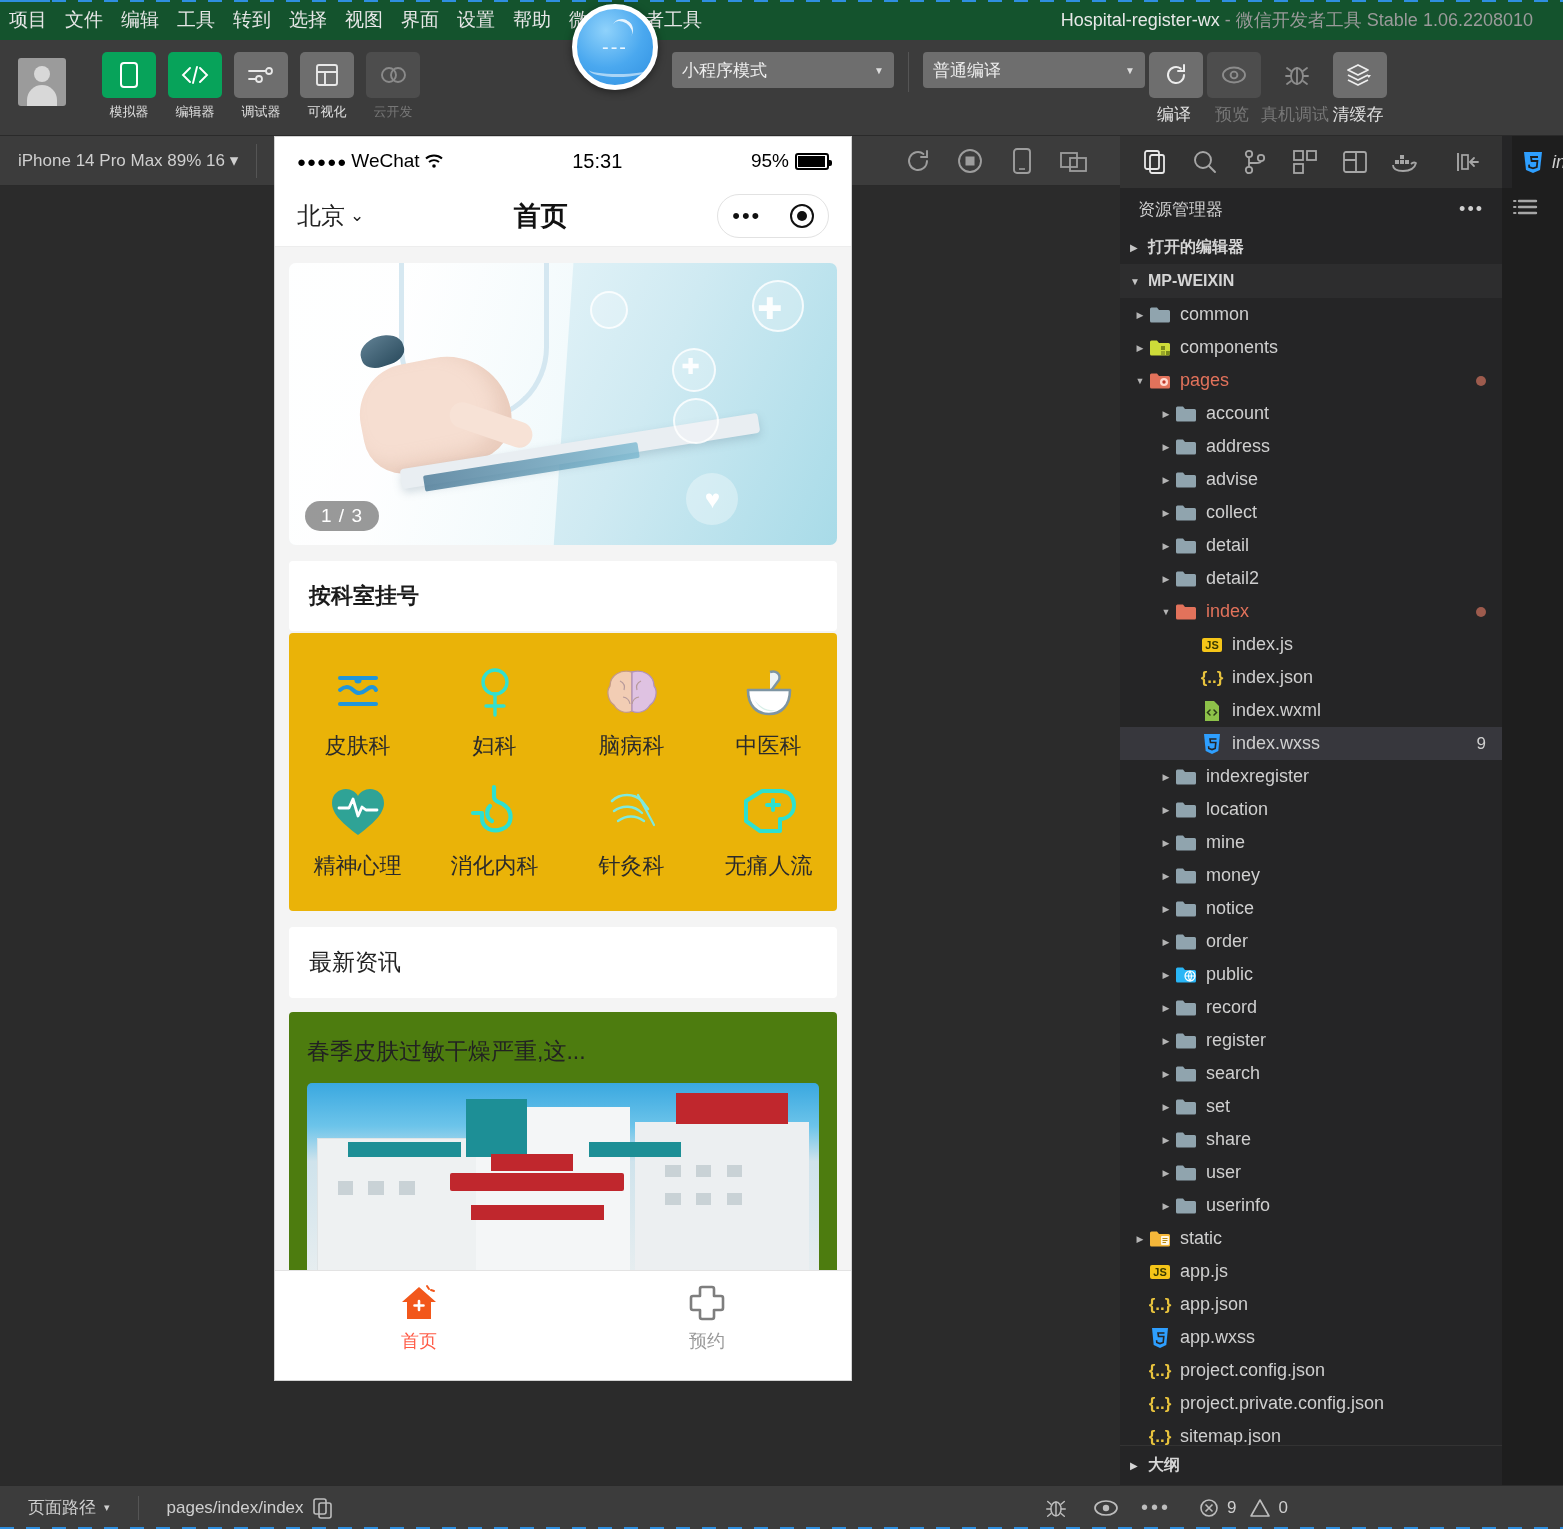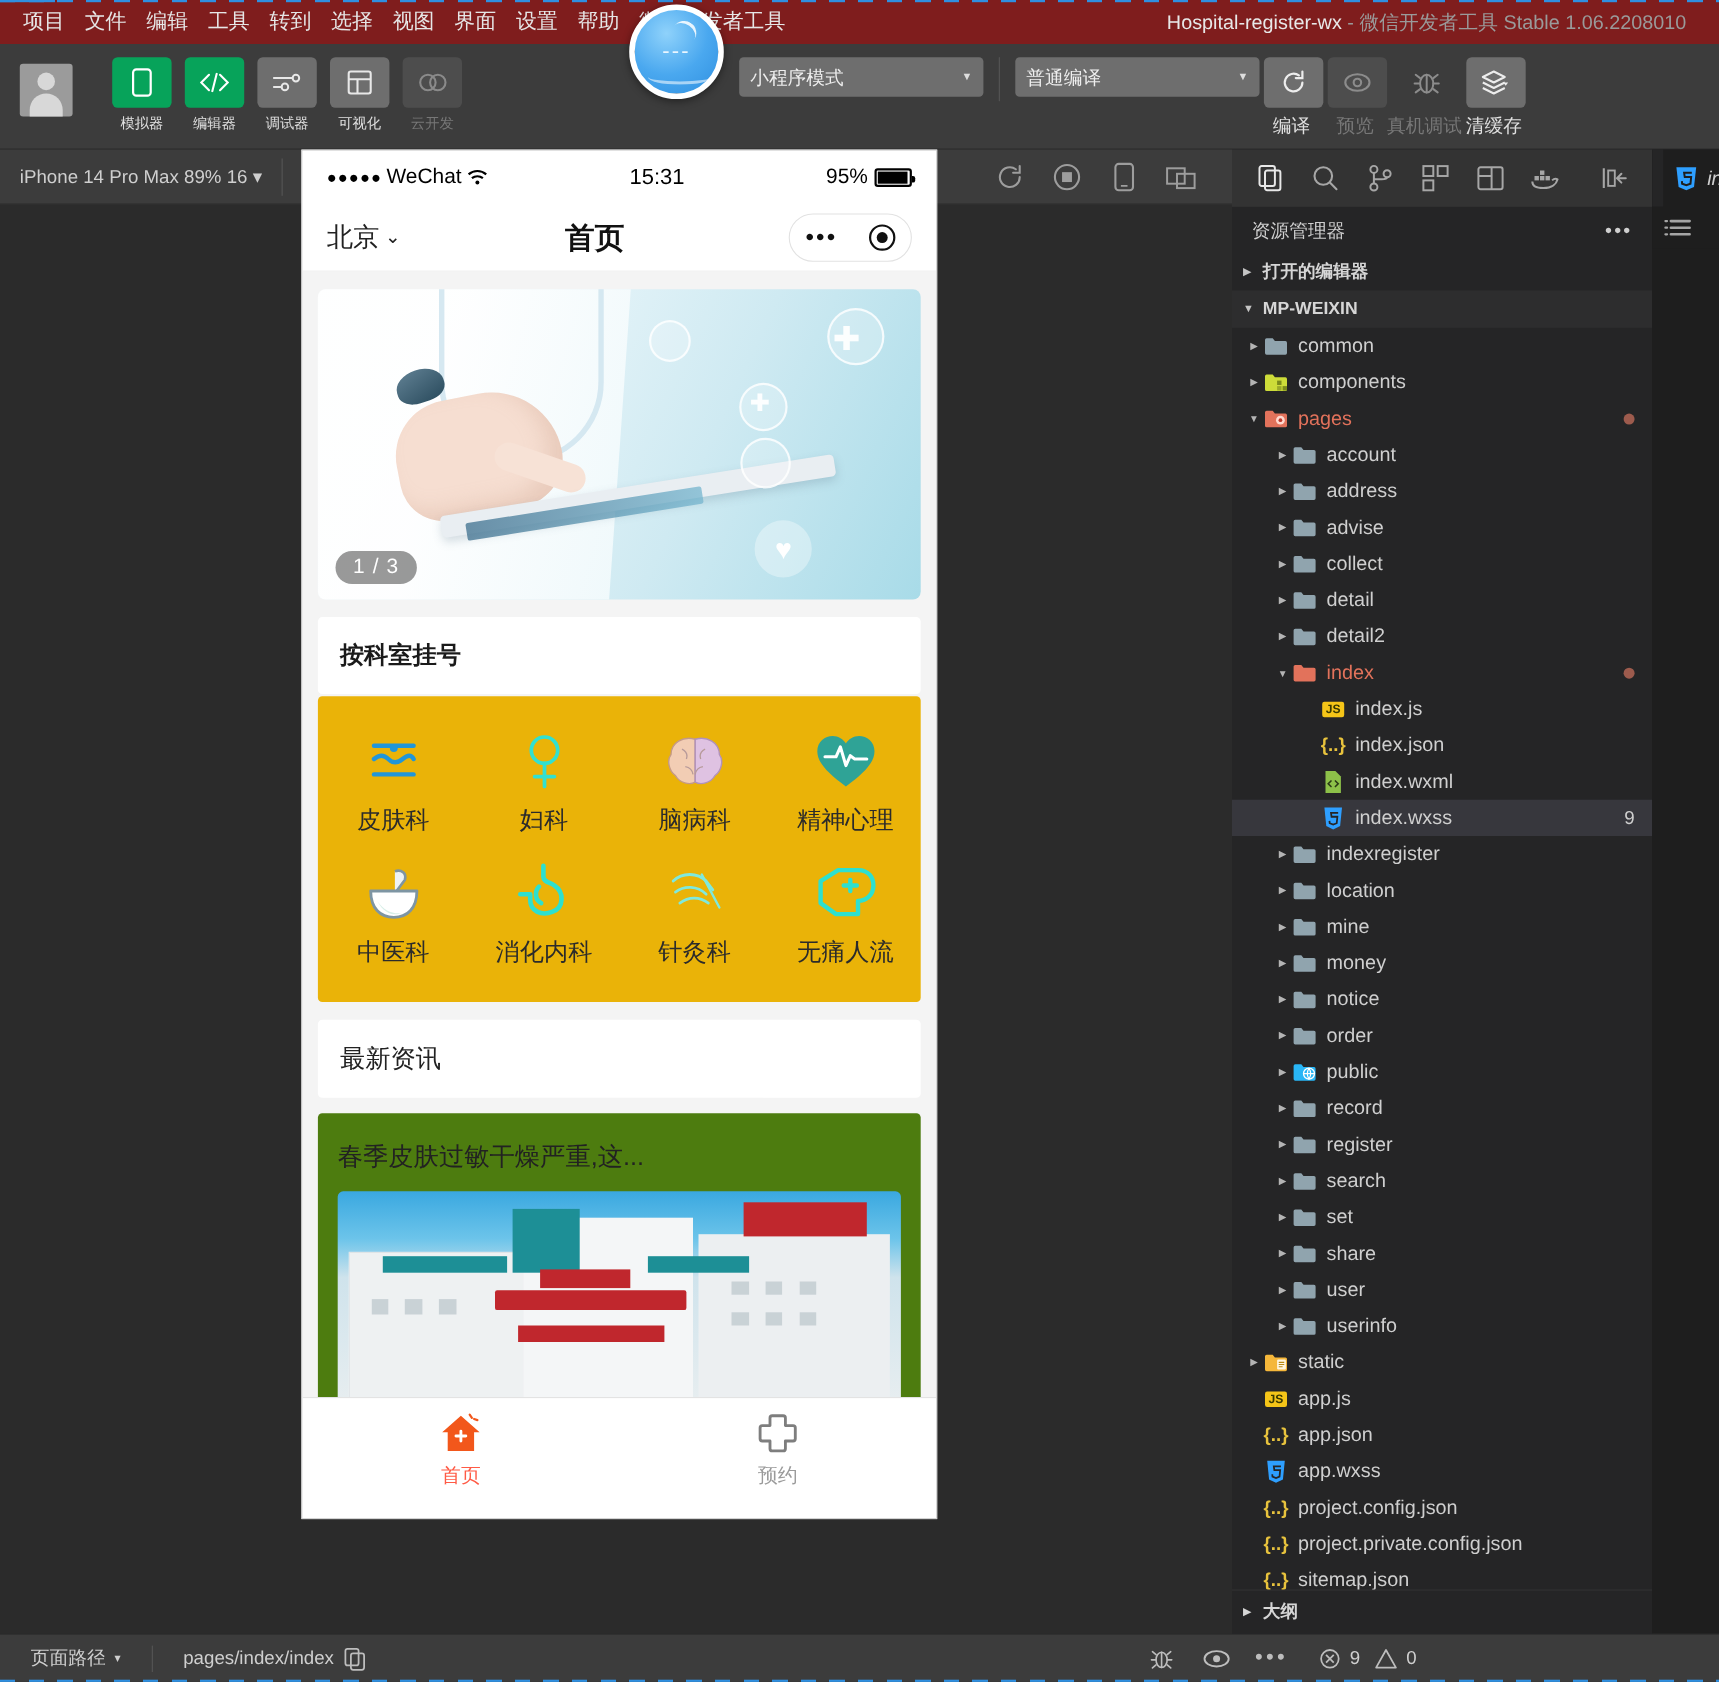--- a/index.html
+++ b/index.html
@@ -6,22 +6,22 @@
   html,body{ background:#1e1e1e; }
   body{
     width:1563px; height:1529px; overflow:hidden;
     font-family:"Liberation Sans","DejaVu Sans",sans-serif;
     color:#ccc; position:relative;
   }
   .app{ width:1563px; height:1529px; display:flex; flex-direction:column; position:relative; }
 
   
   .menubar{
-    height:40px; background:#7f1d1d; display:flex; align-items:flex-end;
-    padding-left:12px; flex:0 0 40px; position:relative;
+    height:40px; background:#14532d; display:flex; align-items:flex-end;
+    padding-left:0; flex:0 0 40px; position:relative;
   }
   .menuitem{ font-size:19px; color:#e6e6e6; padding:0 9px; line-height:40px; white-space:nowrap; cursor:default; }
   .wintitle{
     position:absolute; right:30px; top:0; line-height:40px; font-size:18px; color:#bdbdbd; white-space:nowrap;
   }
   .wintitle .proj{ color:#e8e8e8; }
   .wintitle .dim{ color:#9a9a9a; }
 
   
   .toolbar{
@@ -527,36 +527,36 @@
                   <path d="M29 5 C40 2 51 8 51 19 C55 24 53 34 47 38 C43 45 34 47 29 44 Z" fill="#dfc2e2" stroke="#b192bb" stroke-width="1.3"></path>
                   <path d="M17 14 q6 3 4 9 M20 30 q6 1 7 7 M38 14 q-6 3 -4 9 M36 30 q-6 1 -7 7" fill="none" stroke="#b79a9a" stroke-width="1.2"></path>
                 </svg>
               </div>
               <div class="glabel">脑病科</div>
             </div>
 
             <div class="gitem">
               <div class="gicon">
                 <svg width="58" height="52" viewBox="0 0 58 52">
-                  <path d="M29 49 C10 35 3 26 3 17 C3 8 10 3 17 3 C22 3 27 6 29 10 C31 6 36 3 41 3 C48 3 55 8 55 17 C55 26 48 35 29 49 Z" fill="#2fa396"></path>
-                  <path d="M10 22 H20 L24 13 L29 30 L33 21 L37 24 H48" fill="none" stroke="#fff" stroke-width="2.8" stroke-linecap="round" stroke-linejoin="round"></path>
+                  <path d="M30 6 C36 4 41 8 39 14 L30 26" fill="#eef3f5" stroke="#7e95a3" stroke-width="2.4" stroke-linejoin="round"></path>
+                  <path d="M8 24 H50 C50 40 41 48 29 48 C17 48 8 40 8 24 Z" fill="#fff" stroke="#7e95a3" stroke-width="2.6" stroke-linejoin="round"></path>
+                  <path d="M14 33 C20 42 28 45 36 44 C30 47 20 45 14 33 Z" fill="#d8efe8"></path>
                 </svg>
               </div>
-              <div class="glabel">精神心理</div>
+              <div class="glabel">中医科</div>
             </div>
 
             <div class="gitem">
               <div class="gicon">
                 <svg width="58" height="52" viewBox="0 0 58 52">
-                  <path d="M30 6 C36 4 41 8 39 14 L30 26" fill="#eef3f5" stroke="#7e95a3" stroke-width="2.4" stroke-linejoin="round"></path>
-                  <path d="M8 24 H50 C50 40 41 48 29 48 C17 48 8 40 8 24 Z" fill="#fff" stroke="#7e95a3" stroke-width="2.6" stroke-linejoin="round"></path>
-                  <path d="M14 33 C20 42 28 45 36 44 C30 47 20 45 14 33 Z" fill="#d8efe8"></path>
+                  <path d="M29 49 C10 35 3 26 3 17 C3 8 10 3 17 3 C22 3 27 6 29 10 C31 6 36 3 41 3 C48 3 55 8 55 17 C55 26 48 35 29 49 Z" fill="#2fa396"></path>
+                  <path d="M10 22 H20 L24 13 L29 30 L33 21 L37 24 H48" fill="none" stroke="#fff" stroke-width="2.8" stroke-linecap="round" stroke-linejoin="round"></path>
                 </svg>
               </div>
-              <div class="glabel">中医科</div>
+              <div class="glabel">精神心理</div>
             </div>
 
             <div class="gitem">
               <div class="gicon">
                 <svg width="54" height="56" viewBox="0 0 54 56">
                   <path d="M26 3 V13 C26 18 32 18 36 21 C45 27 45 41 34 45 C24 49 14 44 14 34 V29 H5" fill="none" stroke="#2ee0cf" stroke-width="4.2" stroke-linecap="round" stroke-linejoin="round"></path>
                   <path d="M22 22 C18 26 18 34 24 37" fill="none" stroke="#2ee0cf" stroke-width="4.2" stroke-linecap="round"></path>
                 </svg>
               </div>
               <div class="glabel">消化内科</div>

